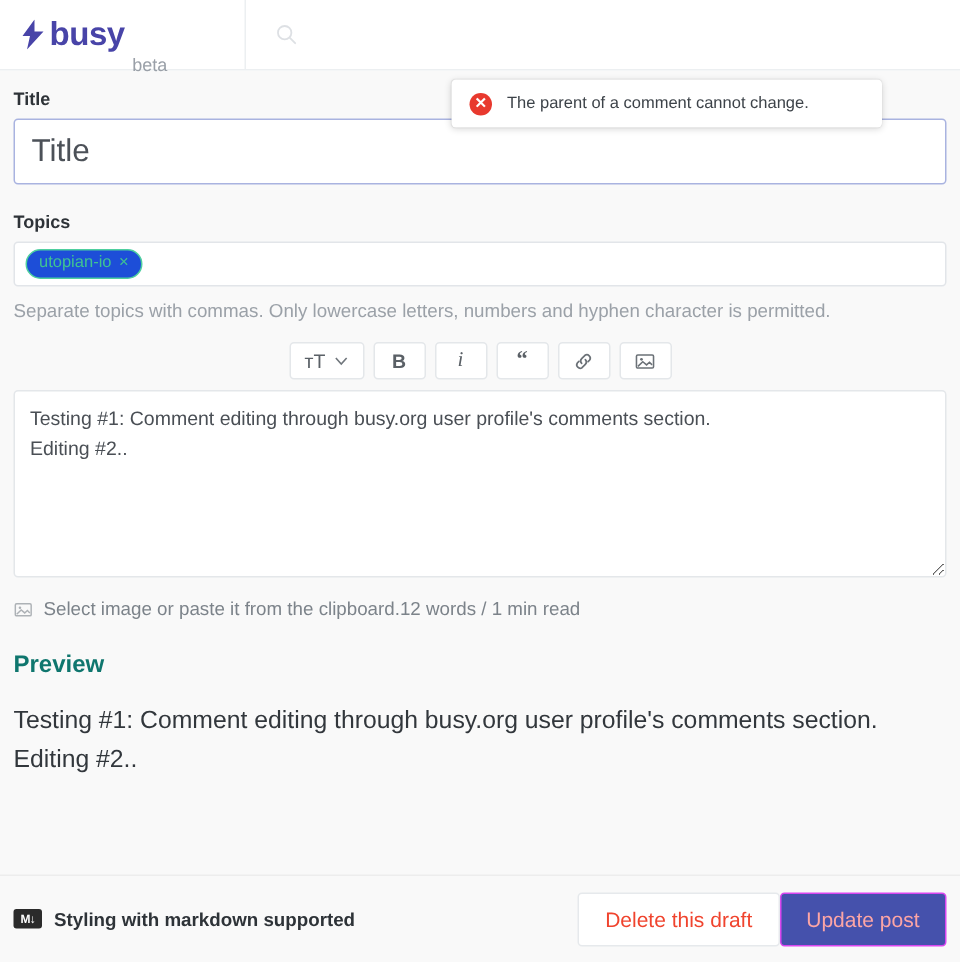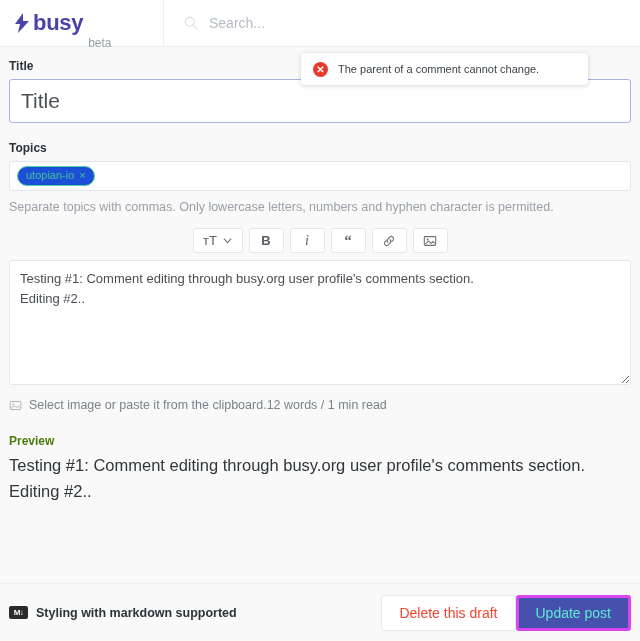--- a/index.html
+++ b/index.html
@@ -225,24 +225,24 @@
     margin-top: 9px;
     font-size: 12.5px;
     color: #7c838a;
   }
   .editor-foot-left { display: flex; align-items: center; gap: 7px; }
   .img-icon { width: 13px; height: 13px; opacity: 0.6; }
 
   
   .preview-wrap { margin-top: 22px; }
   .preview-label {
-    font-size: 12px;
-    font-weight: bold;
-    color: #4d7c0f;
-    margin-bottom: 5px;
+    font-size: 16px;
+    font-weight: bold;
+    color: #0f766e;
+    margin-bottom: 15px;
   }
   .preview-body {
     font-size: 16.5px;
     line-height: 1.55;
     color: #32373c;
   }
 
   
   .bottombar {
     position: absolute;
@@ -287,41 +287,40 @@
     padding: 0 17px;
     box-sizing: border-box;
   }
   .btn-delete {
     background: #fff;
     border: 1px solid #e6e9ec;
     color: #f0442e;
   }
   .btn-update {
     background: #4551ac;
-    border: 3px solid #d946ef;
-    color: #5eead4;
+    border: 1px solid #d946ef;
+    color: #fca5a5;
   }
 </style>
 </head>
 <body>
 
 <div class="topbar">
   <div class="brand-zone">
     <svg class="bolt-icon" viewBox="0 0 16 20">
       <polygon points="9,0 1,11 6,11 4,20 15,8 9,8" fill="#4844a8"></polygon>
     </svg>
     <span class="brand-name">busy</span>
     <span class="brand-beta">beta</span>
   </div>
   <div class="search-zone">
     <svg class="search-icon" viewBox="0 0 16 16">
       <circle cx="6.6" cy="6.6" r="5.1" fill="none" stroke="#b6bcc4" stroke-width="1.4"></circle>
       <line x1="10.4" y1="10.4" x2="14.6" y2="14.6" stroke="#b6bcc4" stroke-width="1.4" stroke-linecap="round"></line>
     </svg>
-    <input class="search-input" type="text" placeholder="Search..." style="">
   </div>
 </div>
 
 <div class="toast">
   <div class="toast-icon">✕</div>
   <div class="toast-text">The parent of a comment cannot change.</div>
 </div>
 
 <div class="page">
 

